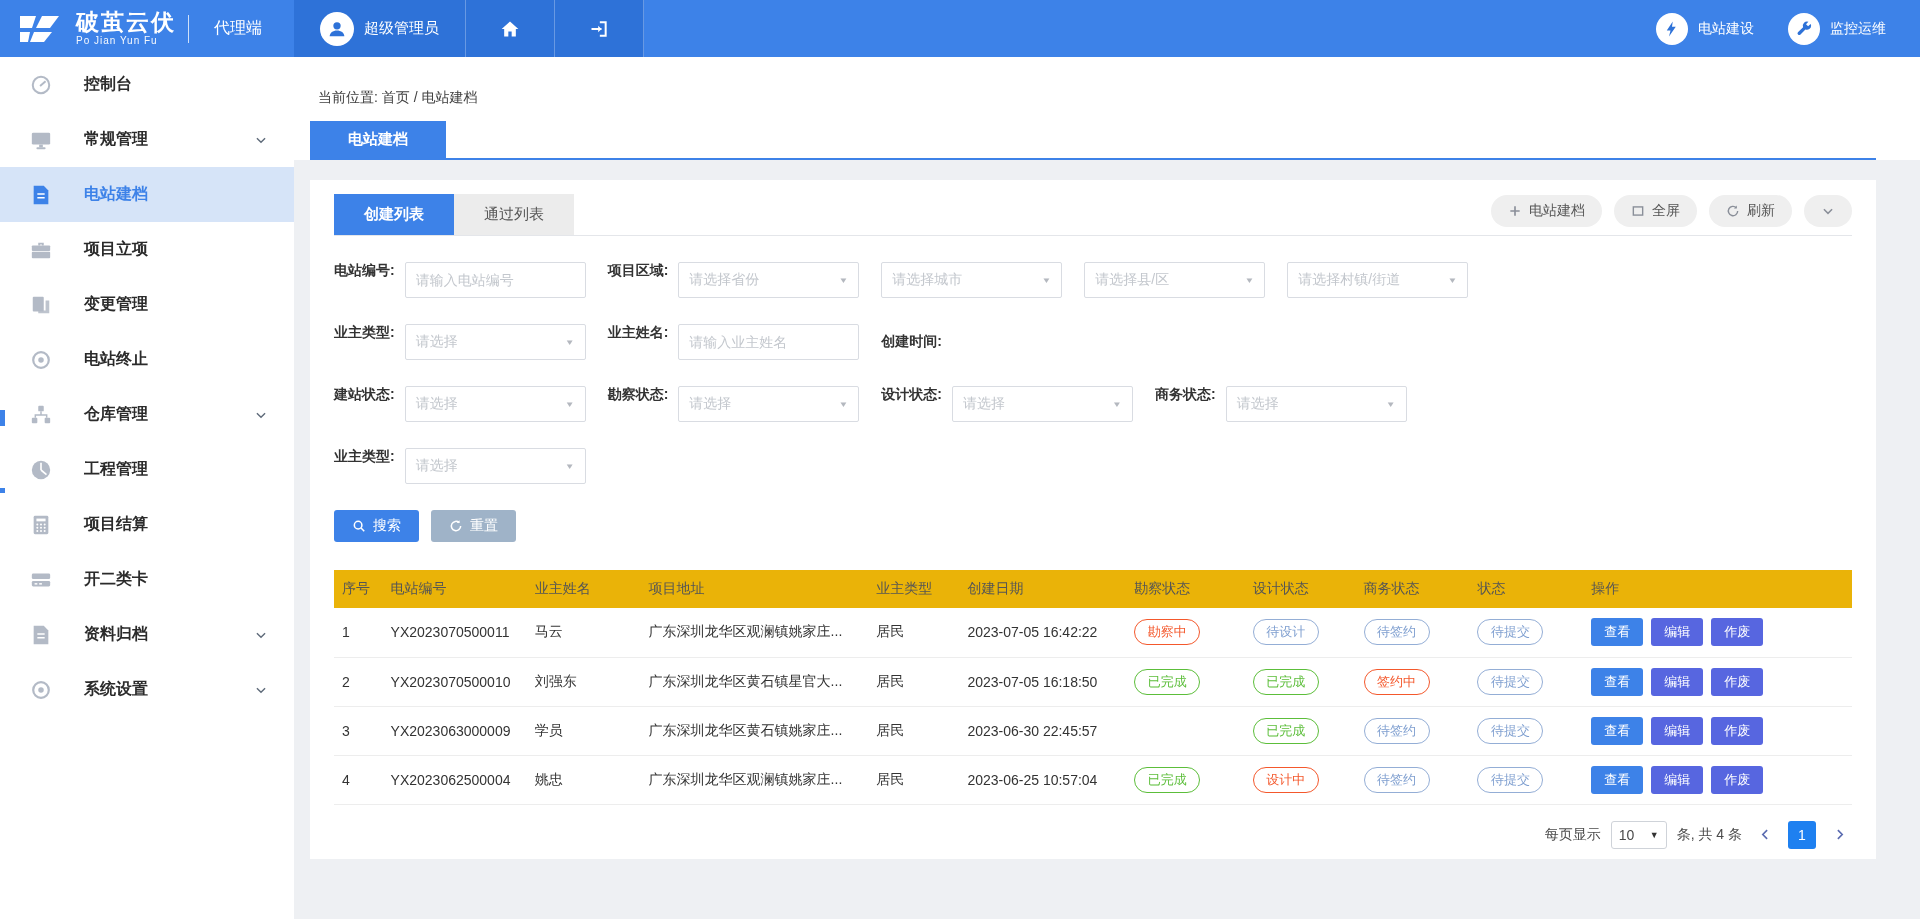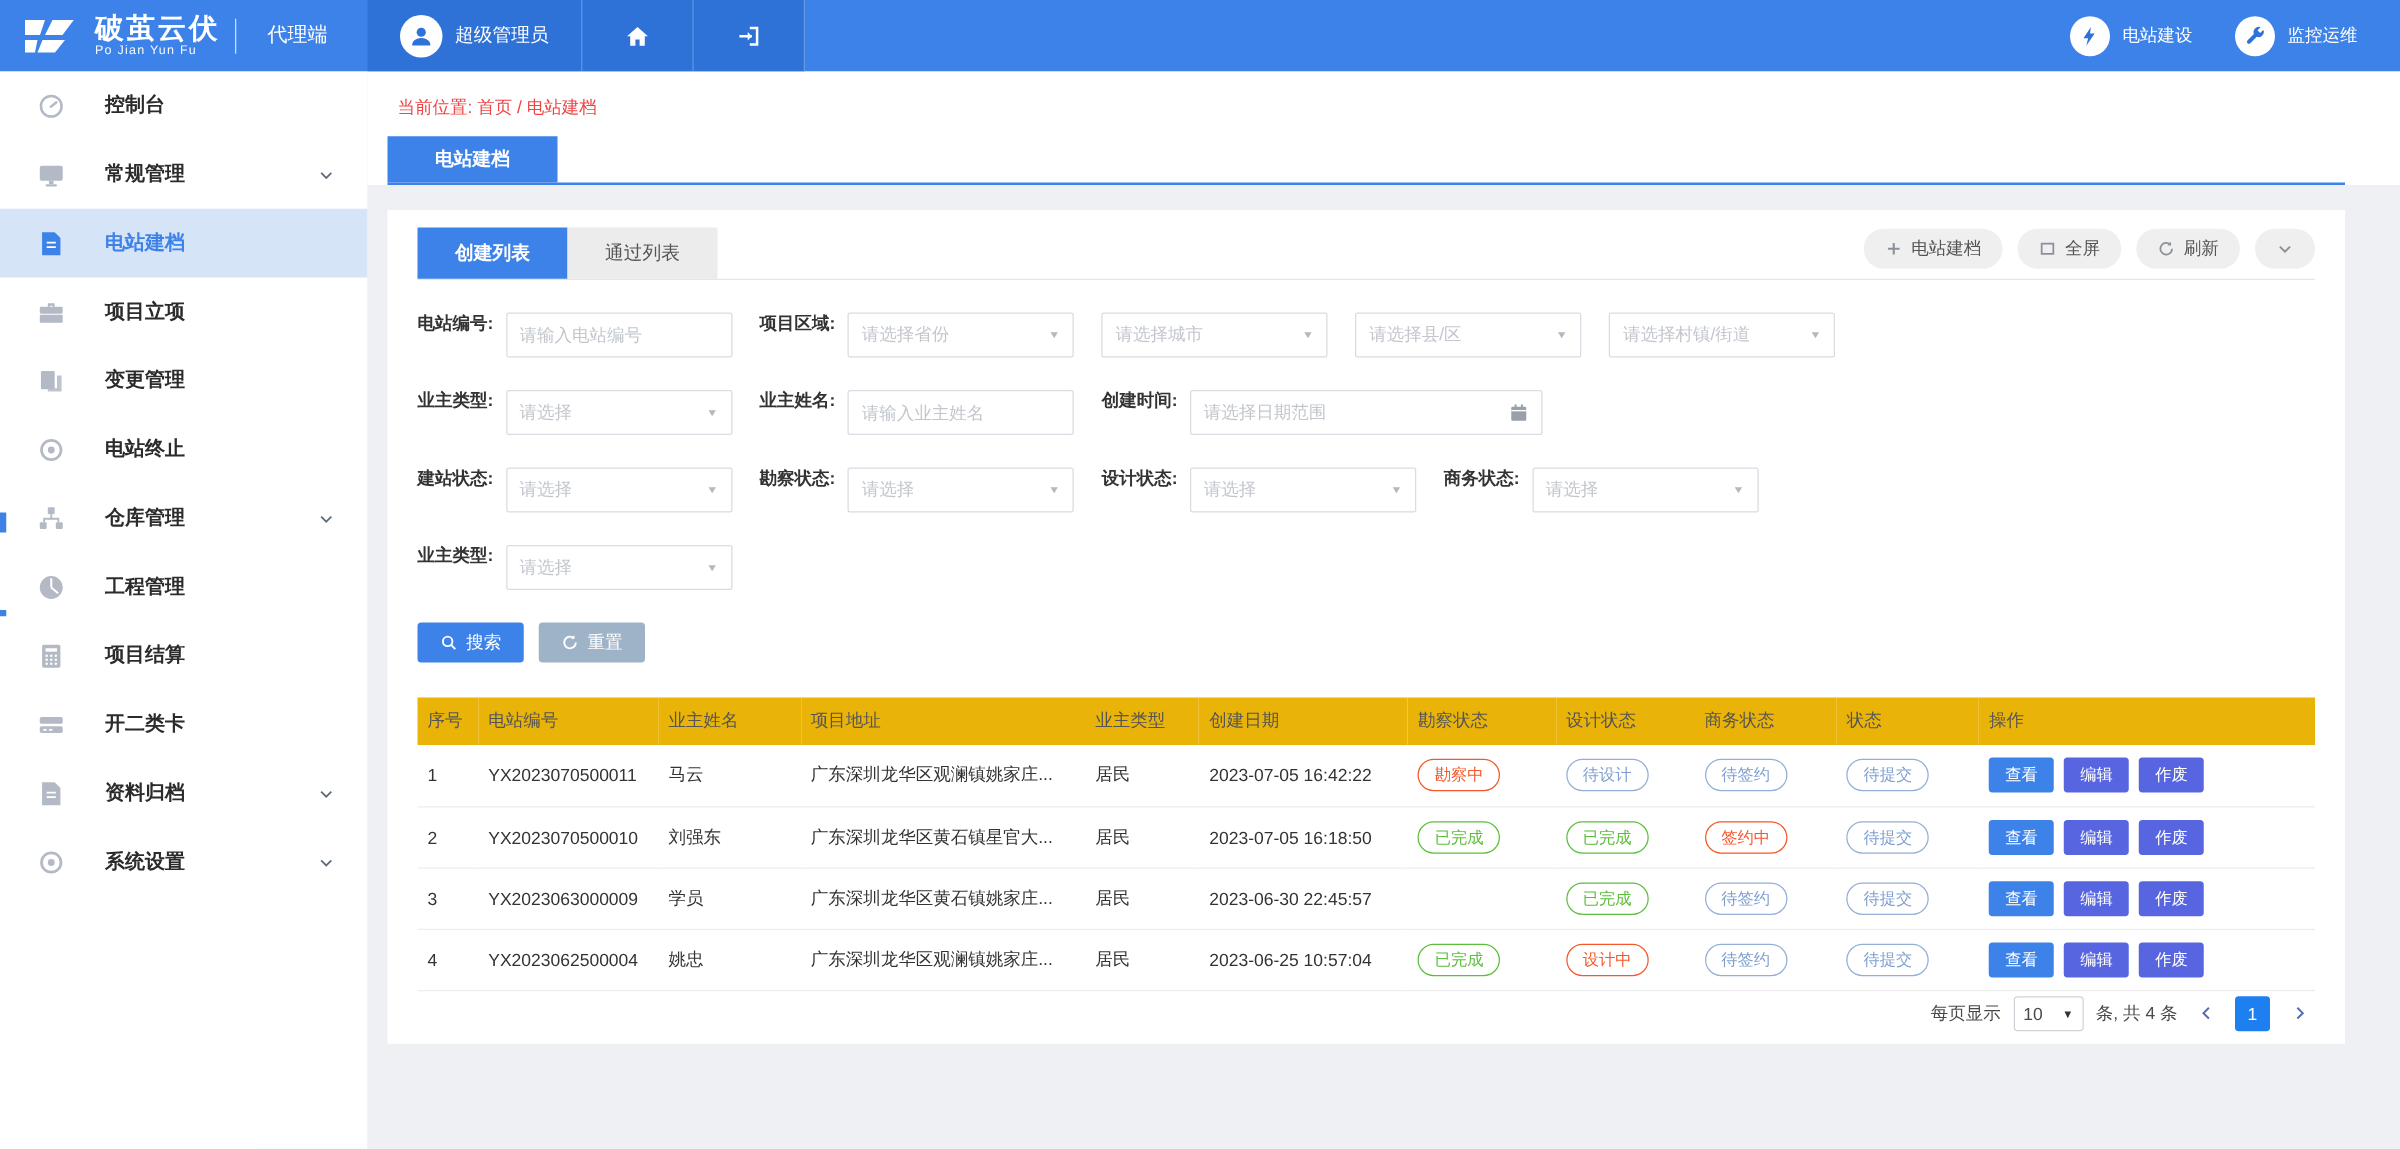--- a/index.html
+++ b/index.html
@@ -37,21 +37,21 @@
   .side-chev { width:14px; height:14px; color:#5f6b7a; }
   .side-item.active { background:#d6e4f8; }
   .side-item.active .side-label { color:#3d82e8; }
   .side-item.active .sicon { color:#3d82e8; }
   .scroll-mark-a { position:absolute; left:0; top:353px; width:5px; height:16px; background:#3d82e8; }
   .scroll-mark-b { position:absolute; left:0; top:431px; width:5px; height:5px; background:#3d82e8; }
 
   
   .content { position:absolute; left:294px; top:57px; width:1626px; height:862px; background:#eef0f3; }
   .crumb-band { background:#fff; padding:20px 0 0 24px; }
-  .crumb { font-size:14px; color:#ef4444; }
+  .crumb { font-size:14px; color:#404040;margin-top:12px; }
   .crumb .link { cursor:pointer; }
   .page-tab-wrap { background:#fff; padding:14px 44px 0 16px; }
   .page-tab-line { border-bottom:2px solid #3d82e8; }
   .page-tab { display:inline-block; background:#3d82e8; color:#fff; font-size:15px; font-weight:bold; padding:9px 38px; cursor:pointer; }
 
   .card { margin:20px 44px 0 16px; background:#fff; padding:0 24px 10px 24px; min-height:656px; }
 
   
   .tabbar { display:flex; align-items:center; border-bottom:1px solid #e4e6ea; padding-top:14px; }
   .tab { min-width:120px; text-align:center; padding:11px 20px; font-size:15px; background:#ececec; color:#555; cursor:pointer; }
@@ -86,21 +86,21 @@
   .grid tbody td { font-size:14px; color:#333; padding:0 8px; height:49px; border-bottom:1px solid #ededed; overflow:hidden; white-space:nowrap; text-overflow:ellipsis; }
   .badge { display:inline-block; min-width:66px; text-align:center; padding:3px 10px; border-radius:13px; font-size:13px; border:1px solid; background:#fff; }
   .badge.progress { color:#f4582c; border-color:#f4582c; }
   .badge.done { color:#5cbe3a; border-color:#5cbe3a; }
   .badge.pending { color:#7f9fd0; border-color:#94aed6; }
   .rbtn { display:inline-block; border:none; border-radius:3px; color:#fff; font-size:13px; padding:5px 13px; margin-right:8px; cursor:pointer; }
   .rbtn.view { background:#3d82e8; }
   .rbtn.edit, .rbtn.void { background:#5766e0; }
 
   
-  .pager { display:flex; justify-content:flex-end; align-items:center; gap:10px; margin-top:4px; font-size:14px; color:#4a4a4a; }
+  .pager { display:flex; justify-content:flex-end; align-items:center; gap:10px; margin-top:16px; font-size:14px; color:#4a4a4a; }
   .pp-select { display:flex; align-items:center; justify-content:space-between; width:56px; height:28px; border:1px solid #cfd3d9; border-radius:3px; padding:0 7px; cursor:pointer; }
   .pp-select .caret { font-size:9px; color:#333; }
   .pg-chev { width:26px; height:26px; display:flex; align-items:center; justify-content:center; cursor:pointer; color:#5a6bb0; }
   .pg-chev svg { width:13px; height:13px; }
   .pg-num { width:28px; height:28px; background:#1e80f0; color:#fff; border-radius:3px; display:flex; align-items:center; justify-content:center; font-size:14px; cursor:pointer; }
 </style>
 </head>
 <body>
 
 <div class="app">
@@ -417,33 +417,20 @@
                 <span class="ph">请选择</span>
                 <span class="caret">▼</span>
               </span>
             </div>
             <div class="f-field">
               <span class="f-label">业主姓名:</span>
               <input class="ctrl" placeholder="请输入业主姓名" style="">
             </div>
             <div class="f-field">
               <span class="f-label">创建时间:</span>
-              <span class="ctrl date">
-                <span class="ph">请选择日期范围</span>
-                <span style="display:flex">
-                  <svg viewBox="0 0 24 24" fill="currentColor">
-                    <rect x="3" y="5" width="18" height="17" rx="1.5"></rect>
-                    <g fill="#fff">
-                      <rect x="3" y="9" width="18" height="1.6"></rect>
-                    </g>
-                    <rect x="7" y="2" width="2.4" height="5" rx="1"></rect>
-                    <rect x="14.6" y="2" width="2.4" height="5" rx="1"></rect>
-                  </svg>
-                </span>
-              </span>
             </div>
           </div>
           <div class="f-row">
             <div class="f-field">
               <span class="f-label">建站状态:</span>
               <span class="ctrl sel">
                 <span class="ph">请选择</span>
                 <span class="caret">▼</span>
               </span>
             </div>

